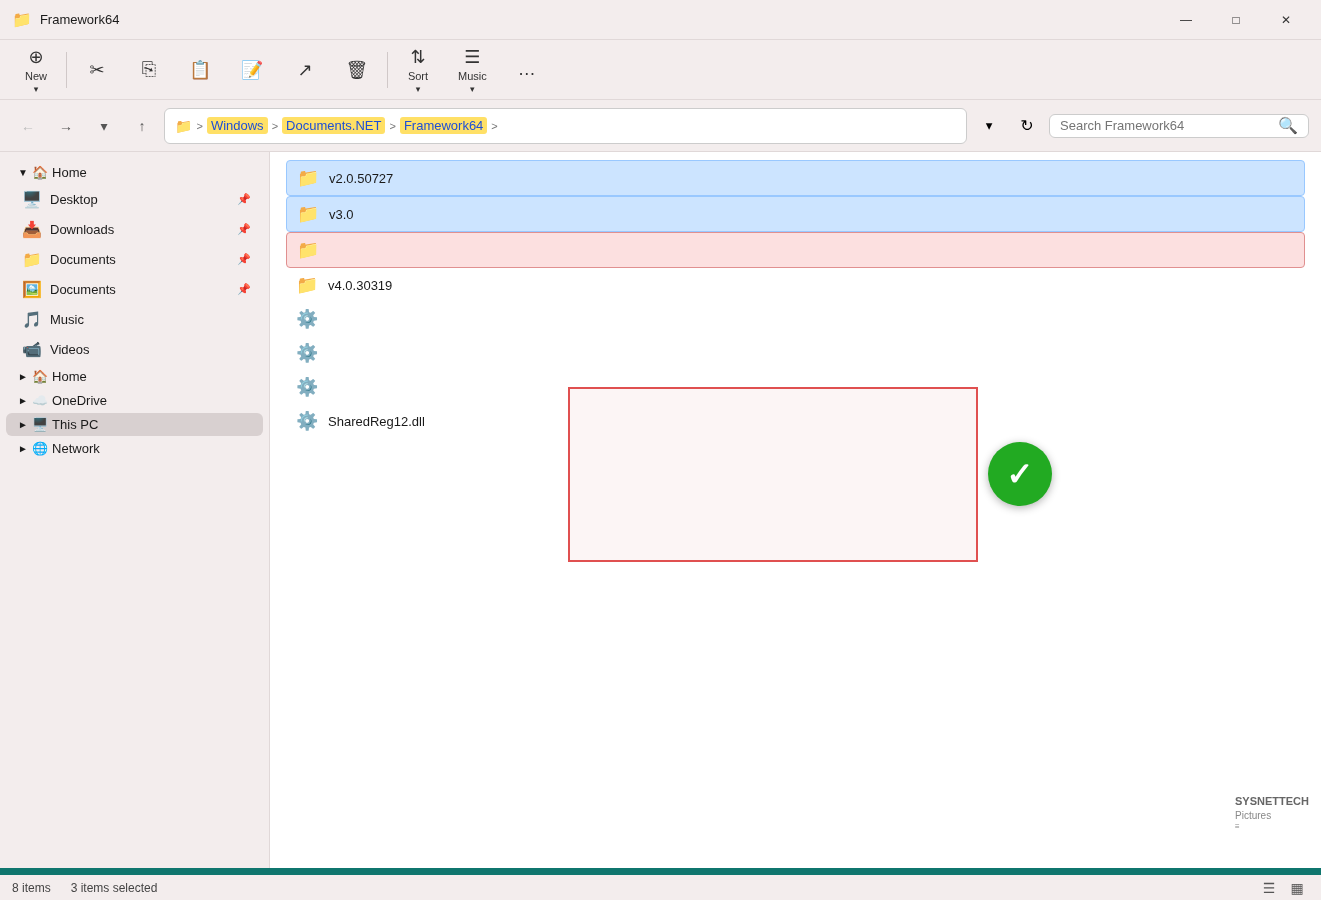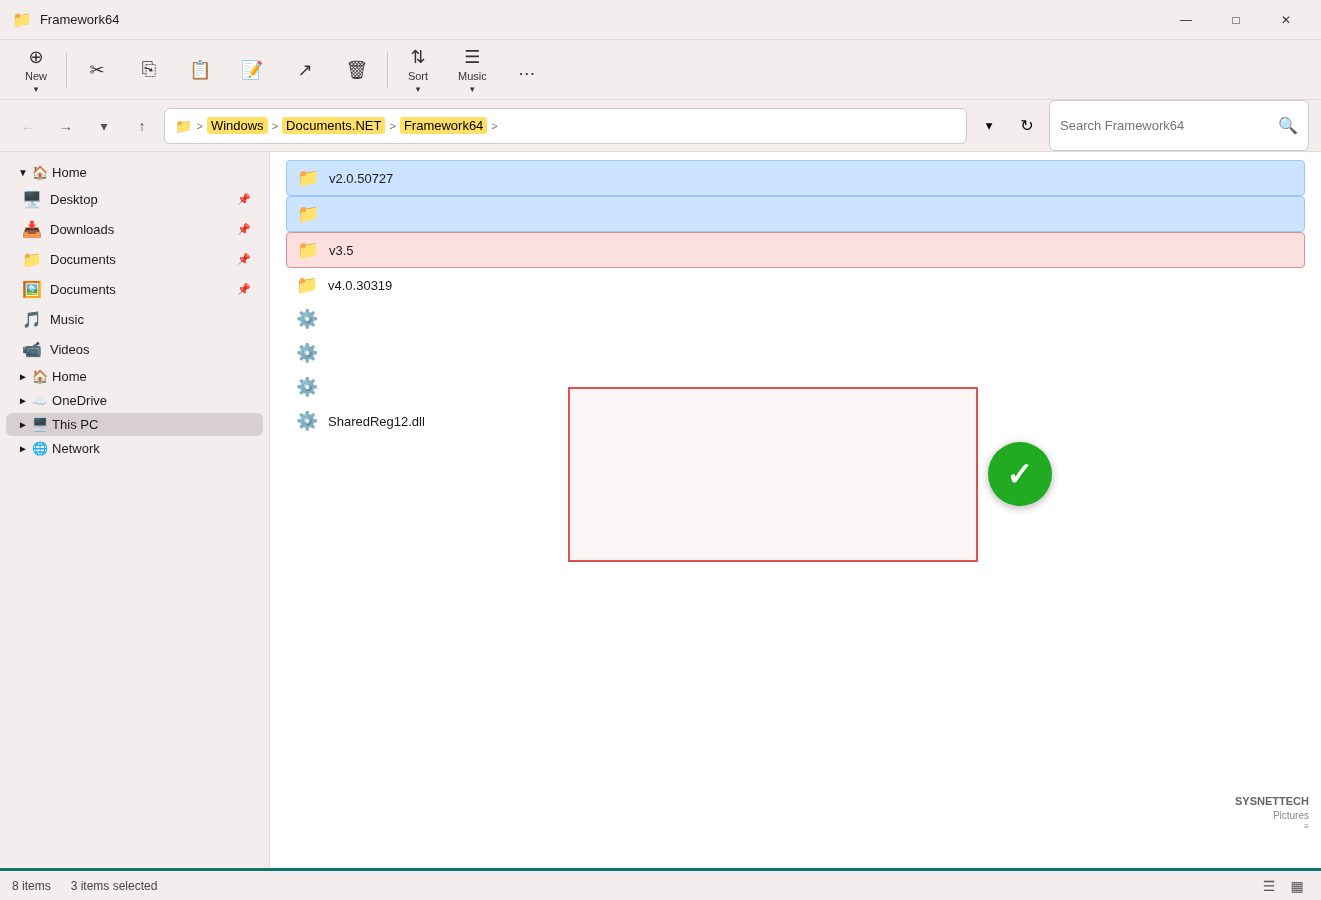--- a/index.html
+++ b/index.html
@@ -117,21 +117,21 @@
       padding: 0 10px;
       gap: 4px;
       font-size: 13px;
       cursor: pointer;
     }
     .address-path-folder {
       color: #c8a800;
       font-size: 14px;
     }
     .address-path-text {
-      color: #000000;
+      color: #1d4ed8;
     }
     .address-path-sep {
       color: #777;
       font-size: 11px;
     }
     .address-path-highlight {
       background: #ffe066;
       padding: 1px 4px;
       border-radius: 3px;
       font-weight: 500;
@@ -154,21 +154,21 @@
       background: transparent;
       cursor: pointer;
       border-radius: 4px;
       display: flex;
       align-items: center;
       justify-content: center;
       font-size: 16px;
     }
     .search-box {
       width: 260px;
-      height: 51px;
+      height: 24px;
       border: 1px solid #ccc;
       border-radius: 6px;
       background: white;
       display: flex;
       align-items: center;
       padding: 0 10px;
       gap: 6px;
     }
     .search-box input {
       border: none;
@@ -283,21 +283,21 @@
     .check-circle .check { color: white; font-size: 32px; font-weight: bold; }
 
     
     .status-bar {
       position: absolute;
       bottom: 0;
       left: 0;
       right: 0;
       height: 32px;
       background: #f3eded;
-      border-top: 3px solid #0f766e;
+      border-top: 7px solid #0f766e;
       display: flex;
       align-items: center;
       padding: 8px 12px;
       font-size: 12px;
       color: #444;
       gap: 20px;
       justify-content: space-between;
     }
     .status-left { display: flex; gap: 20px; }
     .status-right { display: flex; gap: 4px; }
@@ -314,21 +314,21 @@
       color: #555;
     }
 
     
     .watermark {
       position: absolute;
       bottom: 36px;
       right: 12px;
       font-size: 10px;
       color: #888;
-      text-align: right;
+      text-align: left;
       line-height: 1.3;
     }
     .watermark-logo {
       font-weight: bold;
       color: #666;
       font-size: 11px;
     }
   </style>
 </head>
 <body>
@@ -480,24 +480,24 @@
   <div class="content" style="position:relative;">
 
     <div class="file-list">
 
       <div class="file-row selected">
         <span class="file-icon">📁</span>
         <span class="file-name">v2.0.50727</span>
       </div>
       <div class="file-row selected">
         <span class="file-icon">📁</span>
+        <span class="file-name">v3.0</span>
       </div>
       <div class="file-row selected" style="background:#fce0e0; border:1px solid #e09090;">
         <span class="file-icon">📁</span>
-        <span class="file-name">v3.5</span>
       </div>
 
       <div class="file-row">
         <span class="file-icon">📁</span>
         <span class="file-name">v4.0.30319</span>
       </div>
       <div class="file-row">
         <span class="file-icon">⚙️</span>
       </div>
       <div class="file-row">

